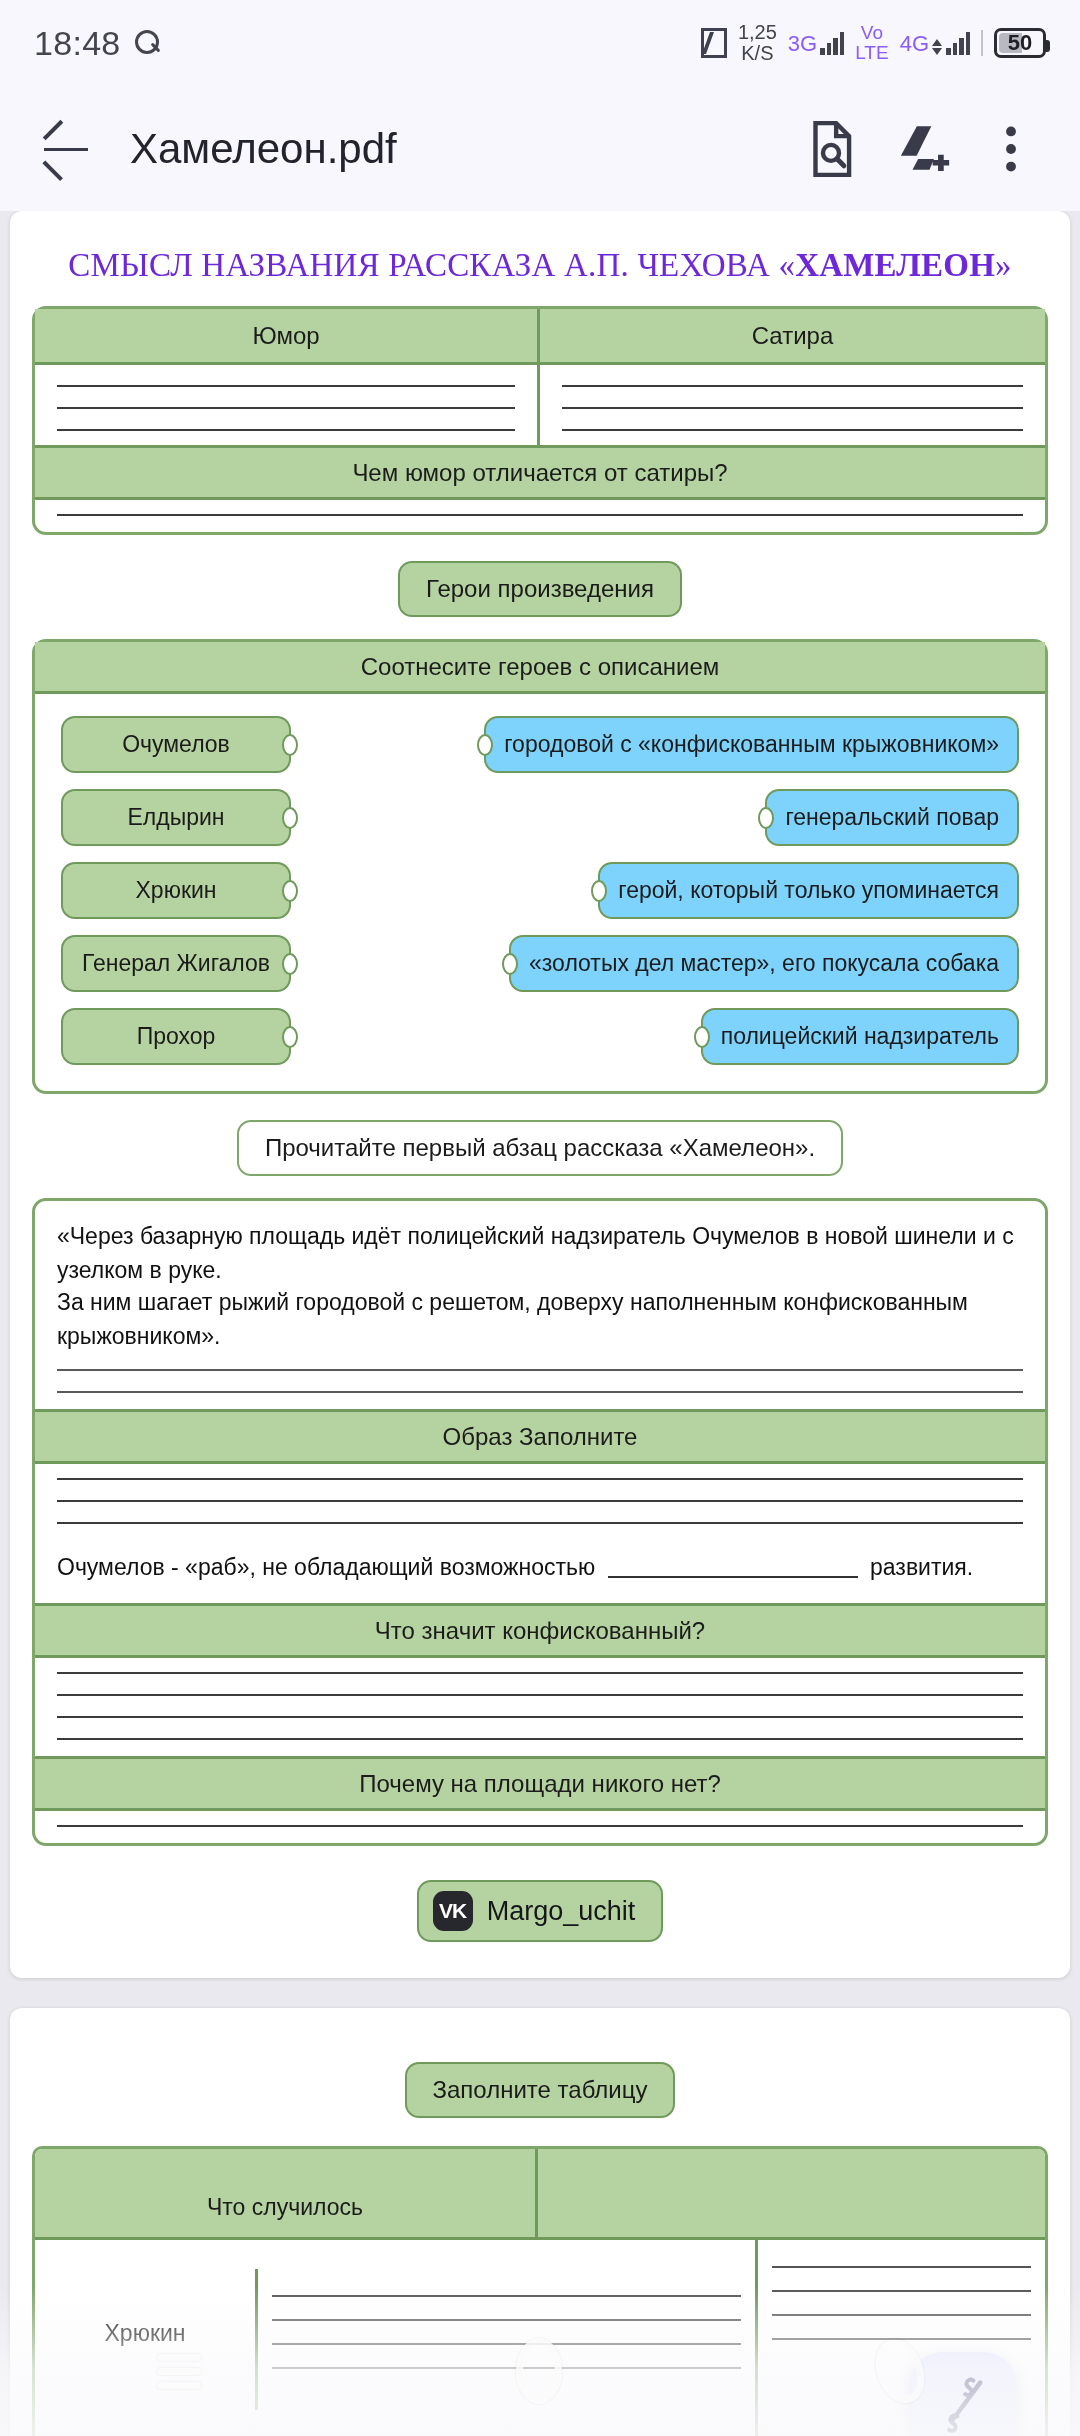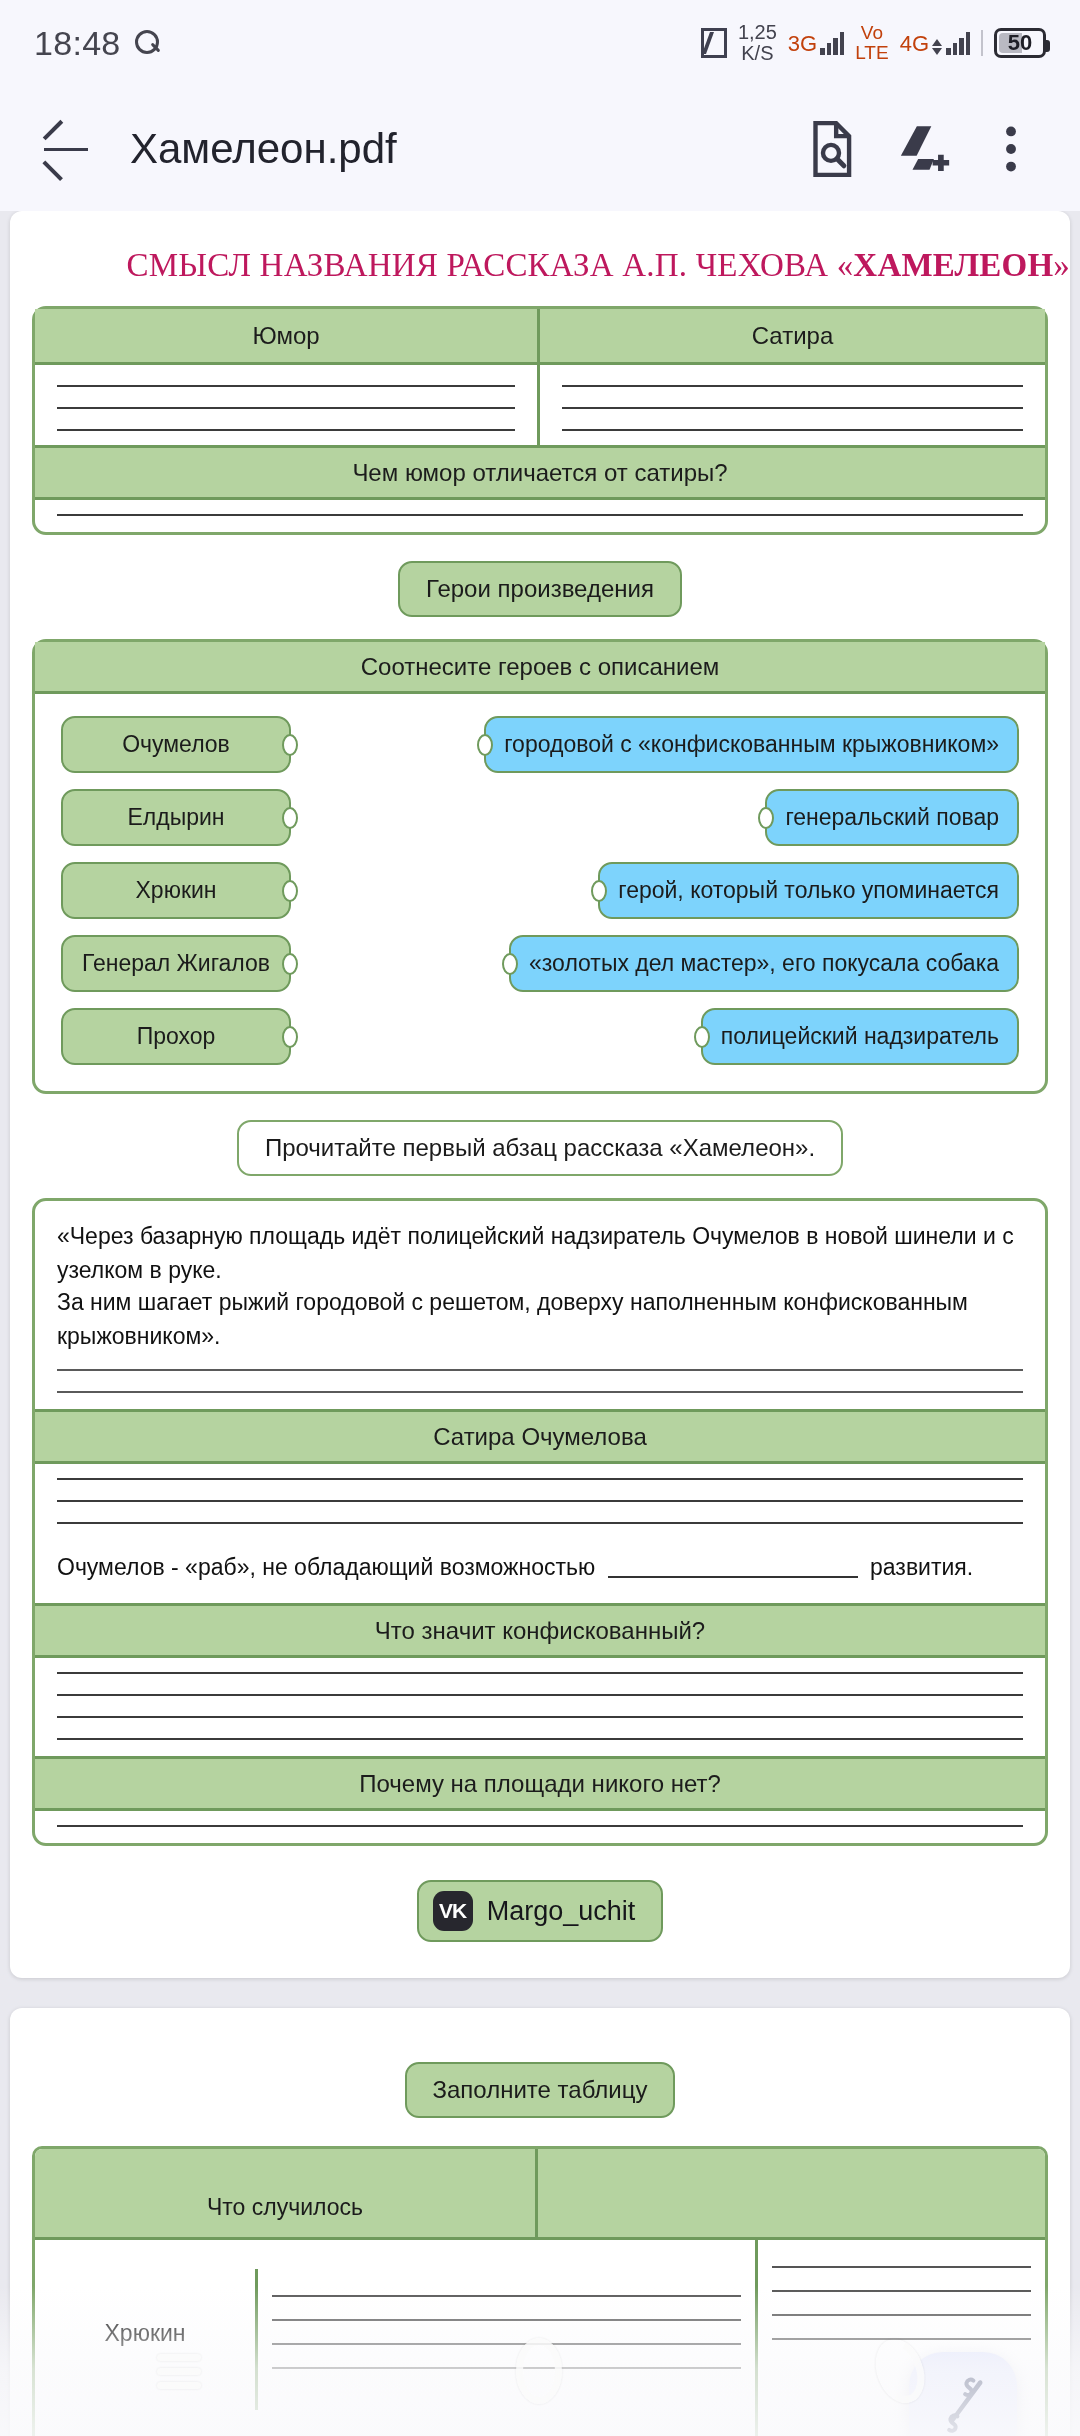--- a/index.html
+++ b/index.html
@@ -26,21 +26,21 @@
   .ic-search::after { content:""; position:absolute; left:15px; top:16px; width:11px; height:3px;
     background:#45454f; transform: rotate(45deg); border-radius:2px; }
   .nfc {
     width: 26px; height: 30px; border: 3.5px solid #3f4050; display: inline-block;
     position: relative;
   }
   .nfc::after { content:""; position:absolute; left:2px; top:1px; width:3.5px; height:22px;
     background:#3f4050; transform: skewX(-20deg); }
   .kbs { font-size: 20px; line-height: 21px; text-align: center; color:#43434f; font-weight:500;}
   .netgrp { display: flex; align-items: flex-end; gap: 3px; }
-  .netlabel { font-size: 22px; line-height:23px; text-align:center; color:#c2410c; font-weight:500;}
+  .netlabel { font-size: 22px; line-height:23px; text-align:center; color:#8b5cf6; font-weight:500;}
   .netlabel.two { font-size: 19px; line-height: 20px; }
   .bars { display: flex; align-items: flex-end; gap: 2px; height: 24px; }
   .bars i { width: 4.5px; background: #43434f; display:block; }
   .bars i:nth-child(1){height:7px}.bars i:nth-child(2){height:12px}
   .bars i:nth-child(3){height:17px}.bars i:nth-child(4){height:23px}
   .updown { display:flex; flex-direction:column; gap:2px; margin-right:1px; }
   .updown span { width:0;height:0;border-left:5px solid transparent;border-right:5px solid transparent;}
   .updown .up { border-bottom: 7px solid #43434f; }
   .updown .dn { border-top: 7px solid #43434f; }
   .sep { width: 2px; height: 26px; background: #c3c3cc; }
@@ -71,21 +71,21 @@
     background:#e9e9ef; }
   .page {
     background: #ffffff; margin: 0 10px 30px 10px; border-radius: 12px;
     box-shadow: 0 1px 4px rgba(0,0,0,.14); padding: 0;
     position: relative; overflow: hidden;
   }
   .page-inner { padding: 18px 0 26px 0; }
 
   .sheet-title {
     font-family: "Liberation Serif", serif; font-size: 33px; letter-spacing: .2px;
-    text-align: right; color: #be185d; white-space: nowrap; padding: 18px 0 22px 0;
+    text-align: center; color: #6d28d9; white-space: nowrap; padding: 18px 0 22px 0;
   }
   .sheet-title b { font-weight: 700; }
 
   
   .gblock {
     border: 3px solid #7fa76a; border-radius: 14px; margin: 0 22px; overflow: visible;
     position: relative; background:#fff;
   }
   .ghead {
     background: #b5d3a0; border-bottom: 3px solid #6f9a5c; text-align: center;
@@ -381,21 +381,21 @@
         </div>
 
         <div class="gblock">
           <div class="gbody">
             <div class="para">«Через базарную площадь идёт полицейский надзиратель Очумелов в новой шинели и с узелком в руке.</div>
             <div class="para" style="margin-top:-22px">За ним шагает рыжий городовой с решетом, доверху наполненным конфискованным крыжовником».</div>
             <div class="rule thin"></div>
               <div class="rule thin last"></div>
           </div>
 
-          <div class="ghead" style="border-top:3px solid #6f9a5c;">Сатира Очумелова</div>
+          <div class="ghead" style="border-top:3px solid #6f9a5c;">Образ Заполните</div>
           <div class="gbody">
             <div class="rule"></div>
               <div class="rule"></div>
               <div class="rule"></div>
             <div class="fillline">
               <span>Очумелов - «раб», не обладающий возможностью</span>
               <span class="blank"></span>
               <span>развития.</span>
             </div>
           </div>

